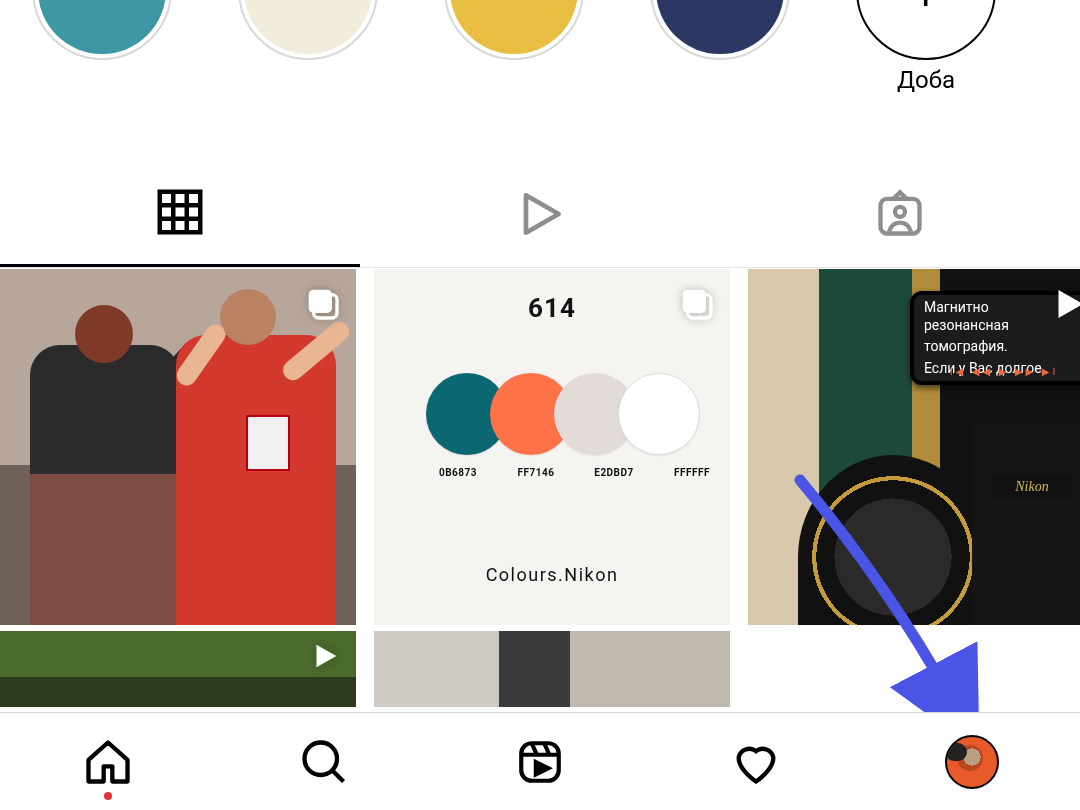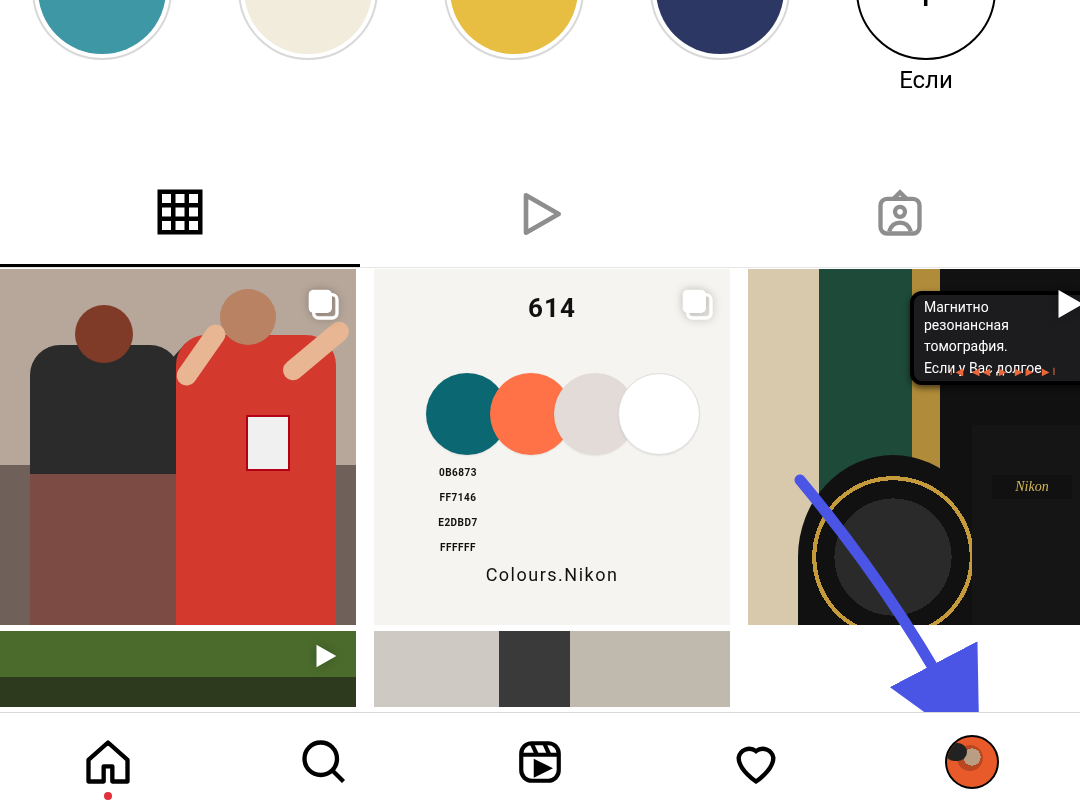--- a/index.html
+++ b/index.html
@@ -93,21 +93,21 @@
   .p1 .left-arm{position:absolute;top:20px;right:-30px;width:80px;height:18px;background:#2b2b2b;border-radius:10px;transform:rotate(-48deg);}
   .p1 .lanyard{position:absolute;top:80px;left:70px;width:44px;height:56px;background:#f0f0f0;border:2px solid #b40014;}
 
   
   .p2 { background: #f6f4f0; }
   .p2 .num { position:absolute; top:24px; left:0; right:0; text-align:center; font-weight:700; font-size:26px; letter-spacing:1px; color:#111;}
   .p2 .swatches{ position:absolute; top:104px; left:52px; display:flex; }
   .p2 .sw{ width:82px;height:82px;border-radius:50%; margin-left:-18px; box-shadow:0 1px 2px rgba(0,0,0,.08);}
   .p2 .sw:first-child{margin-left:0;}
   .p2 .sw.white{border:1px solid #ddd;}
-  .p2 .hexrow{ position:absolute; top:198px; left:52px; display:flex; gap:14px;flex-direction:column;}
+  .p2 .hexrow{ position:absolute; top:198px; left:52px; display:flex; gap:14px;}
   .p2 .hex{ width:64px; text-align:center; font-size:10px; font-weight:700; letter-spacing:.5px; color:#111;}
   .p2 .brand{ position:absolute; bottom:40px; left:0; right:0; text-align:center; font-size:18px; letter-spacing:1.5px; color:#111;}
 
   
   .p3 {
     background:
       linear-gradient(to right, #d8c9ad 0 20%, #1e4a3a 20% 46%, #b08c3a 46% 54%, #111 54% 100%);
   }
   .p3 .phone{position:absolute;top:22px;left:162px;width:180px;height:94px;border-radius:12px;background:#1c1c1e;border:4px solid #000;box-shadow:0 3px 6px rgba(0,0,0,.6);}
   .p3 .phone .line{color:#fff;font-size:14px;line-height:1.25;display:block;padding:4px 10px 0 10px;}
@@ -159,21 +159,21 @@
   </div>
   <div class="highlight">
     <div class="highlight-ring">
         <div class="highlight-fill" style="background:#2c3764"></div>
       </div>
   </div>
   <div class="highlight">
     <div class="highlight-ring highlight-add">
         <span class="plus">+</span>
       </div>
-    <span class="highlight-label">Если</span>
+    <span class="highlight-label">Доба</span>
   </div>
 </div>
 
 <div class="profile-tabs">
   <div class="ptab active">
     <svg width="54" height="54" viewBox="0 0 24 24" fill="none" stroke="#000" stroke-width="2">
       <rect x="3" y="3" width="18" height="18"></rect>
       <line x1="9" y1="3" x2="9" y2="21"></line>
         <line x1="15" y1="3" x2="15" y2="21"></line>
       <line x1="3" y1="9" x2="21" y2="9"></line>

